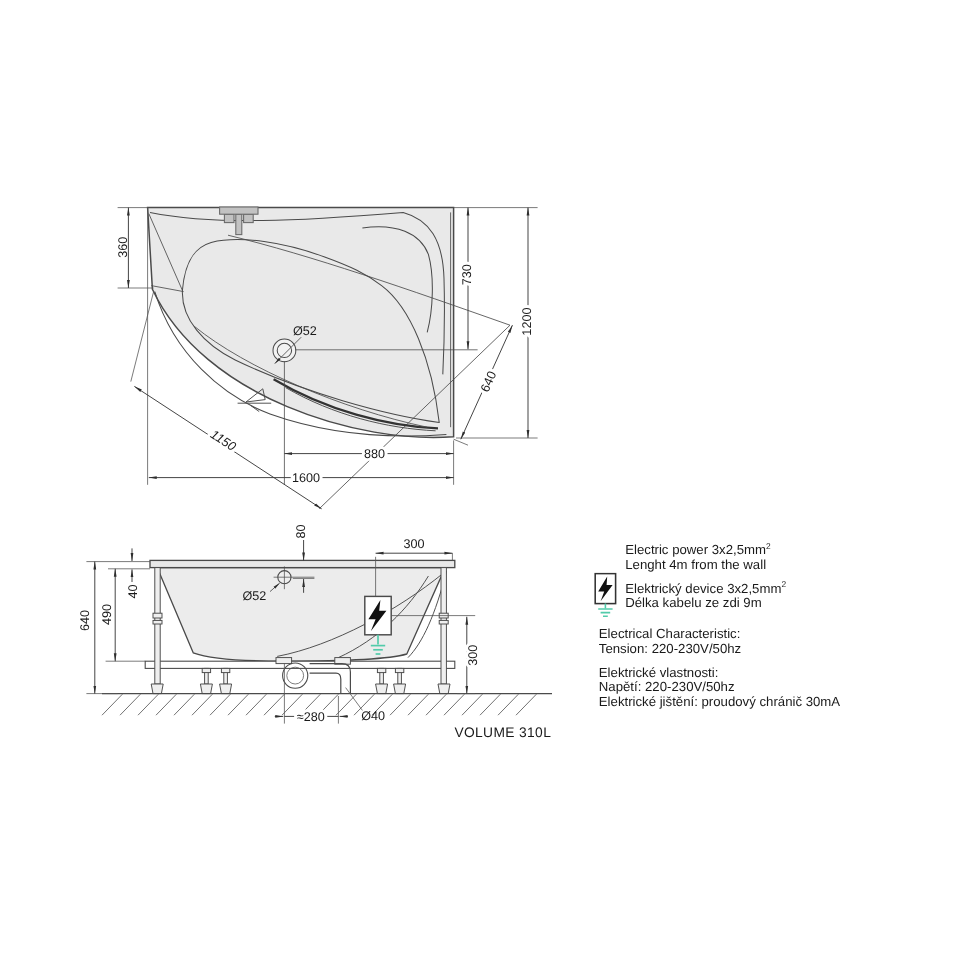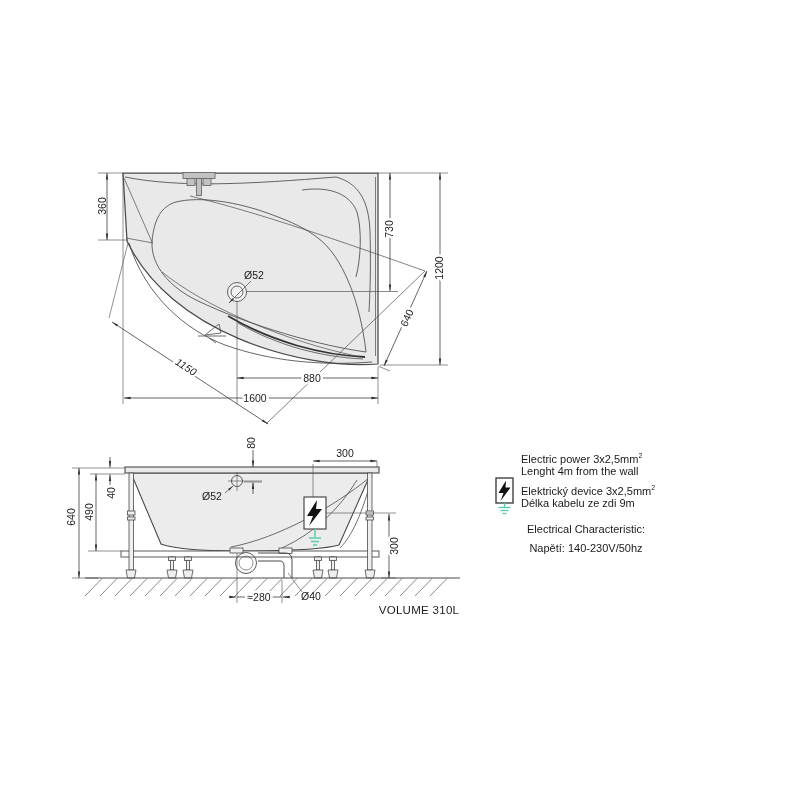--- a/index.html
+++ b/index.html
@@ -228,20 +228,23 @@
   </div>
 
   <div class="note-abs" style="left:521px;top:453px;">
     <div><span>Electric power 3x2,5mm</span><sup>2</sup></div>
     <div>Lenght 4m from the wall</div>
     <div class="gap"></div>
     <div><span>Elektrický device 3x2,5mm</span><sup>2</sup></div>
     <div>Délka kabelu ze zdi 9m</div>
   </div>
 
-  <div class="note-abs" style="left:527px;top:523px;text-align:center;">
+  <div class="note-abs" style="left:499px;top:523px;">
     <div>Electrical Characteristic:</div>
+    <div>Tension: 220-230V/50hz</div>
     <div class="gap"></div>
-    <div>Napětí: 140-230V/50hz</div>
+    <div>Elektrické vlastnosti:</div>
+    <div>Napětí: 220-230V/50hz</div>
+    <div>Elektrické jištění: proudový chránič 30mA</div>
   </div>
 
 </div>
 </div>
 
 </body></html>

